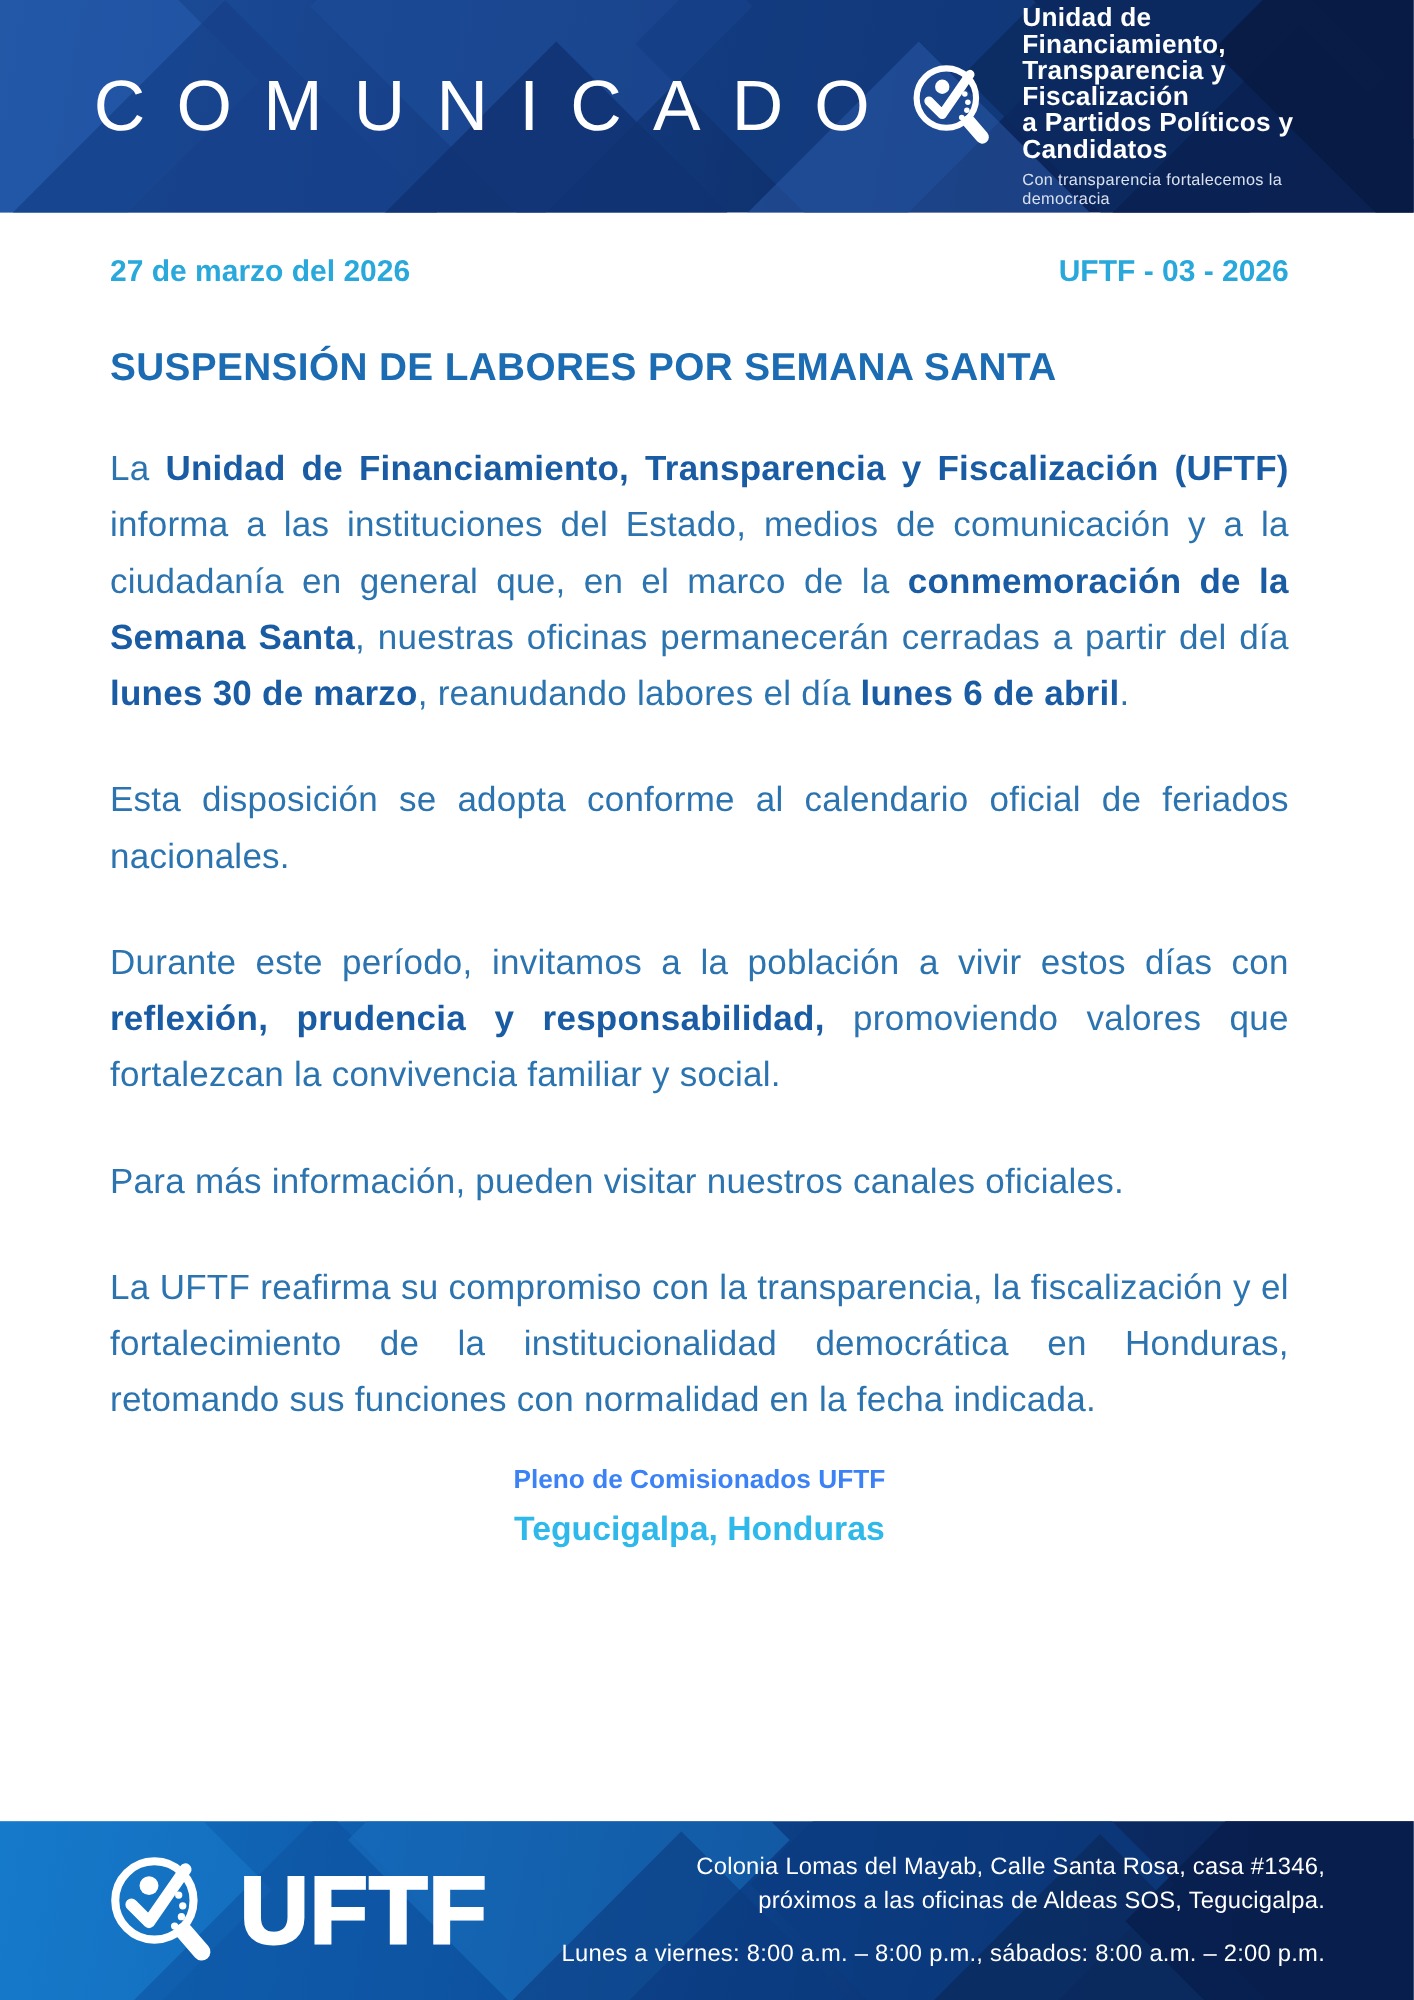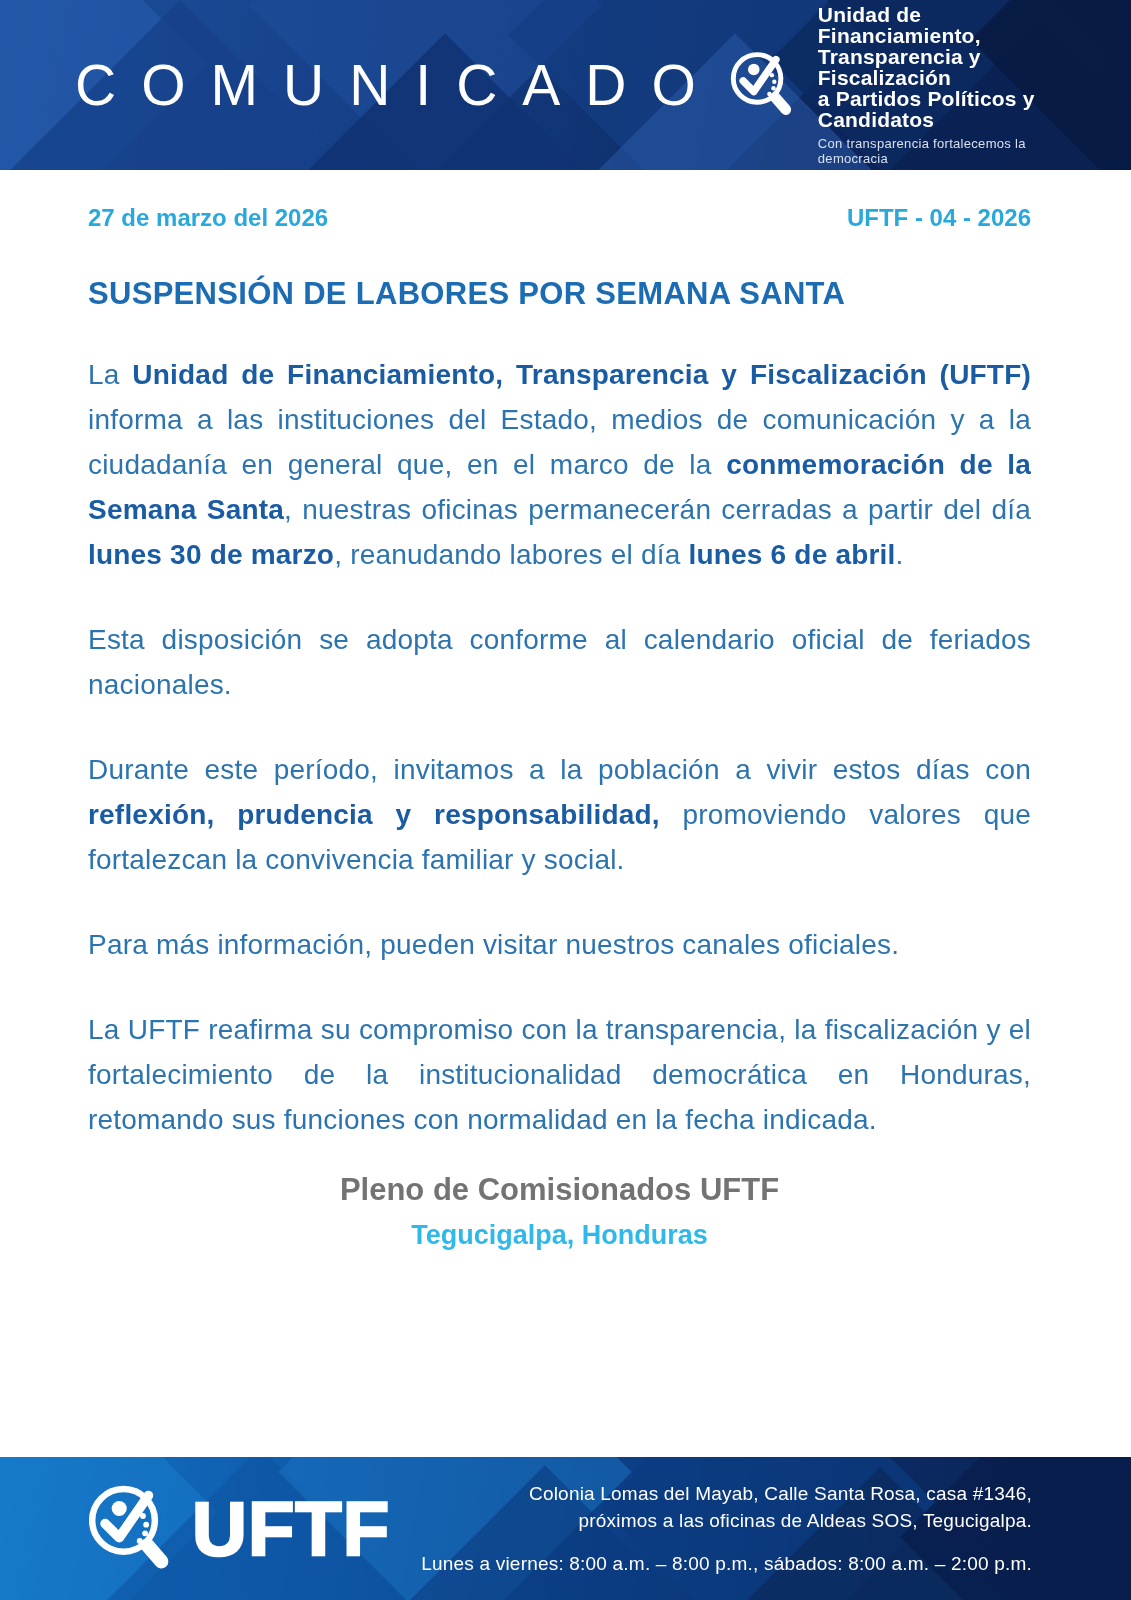--- a/index.html
+++ b/index.html
@@ -28,29 +28,29 @@
   
   .content { flex:1 1 auto; padding:34px 100px 0 88px; overflow:hidden; background:#fff; }
   .meta-row { display:flex; justify-content:space-between; align-items:baseline;
               color:#29A8DB; font-weight:700; font-size:24px; }
   .doc-title { color:#1B6CB3; font-weight:700; font-size:31px;
                letter-spacing:.3px; margin-top:44px; }
   .para { font-size:28px; line-height:45px; color:#2C74B0; text-align:justify;
           margin-top:40px; letter-spacing:.2px; }
   .para .b { font-weight:700; color:#1A5CA4; }
   .signature { text-align:center; margin-top:30px; }
-  .sig-name  { font-size:31px; font-weight:700; color:#737373; }
+  .sig-name  { font-size:21px; font-weight:700; color:#3b82f6; }
   .sig-place { font-size:27px; font-weight:700; color:#2FB9EA; margin-top:12px; }
 
   
   .footer {
     position:relative; height:143px; flex:0 0 143px; overflow:hidden;
     background:linear-gradient(100deg,#1373C4 0%,#0F5CAC 26%,#0C4189 52%,#0B2A61 78%,#0A2153 100%);
     display:flex; align-items:center; justify-content:space-between;
-    padding:0 99px 0 76px;
+    padding:0 71px 0 76px;
   }
   .footer-left { position:relative; z-index:2; display:flex; align-items:center; gap:8px; }
   .uftf-wordmark { color:#fff; font-size:76px; font-weight:700; letter-spacing:1px;
                    -webkit-text-stroke:2.5px #fff; line-height:1; }
   .footer-right { position:relative; z-index:2; text-align:right; color:#fff;
                   font-size:19px; line-height:27px; letter-spacing:.2px; }
   .footer-hours { margin-top:16px; }
 </style>
 </head>
 <body>
@@ -88,21 +88,21 @@
         <div class="org-line">Transparencia y Fiscalización</div>
         <div class="org-line">a Partidos Políticos y Candidatos</div>
         <div class="org-tagline">Con transparencia fortalecemos la democracia</div>
       </div>
     </div>
   </div>
 
   <div class="content">
     <div class="meta-row">
       <span>27 de marzo del 2026</span>
-      <span>UFTF - 04 - 2026</span>
+      <span>UFTF - 03 - 2026</span>
     </div>
 
     <div class="doc-title">SUSPENSIÓN DE LABORES POR SEMANA SANTA</div>
 
     <div>
         <p class="para"><span>La </span><span class="b">Unidad de Financiamiento, Transparencia y Fiscalización (UFTF)</span><span> informa a las instituciones del Estado, medios de comunicación y a la ciudadanía en general que, en el marco de la </span><span class="b">conmemoración de la Semana Santa</span><span>, nuestras oficinas permanecerán cerradas a partir del día </span><span class="b">lunes 30 de marzo</span><span>, reanudando labores el día </span><span class="b">lunes 6 de abril</span><span>.</span></p>
         <p class="para"><span>Esta disposición se adopta conforme al calendario oficial de feriados nacionales.</span></p>
         <p class="para"><span>Durante este período, invitamos a la población a vivir estos días con </span><span class="b">reflexión, prudencia y responsabilidad,</span><span> promoviendo valores que fortalezcan la convivencia familiar y social.</span></p>
         <p class="para"><span>Para más información, pueden visitar nuestros canales oficiales.</span></p>
         <p class="para"><span>La UFTF reafirma su compromiso con la transparencia, la fiscalización y el fortalecimiento de la institucionalidad democrática en Honduras, retomando sus funciones con normalidad en la fecha indicada.</span></p>

